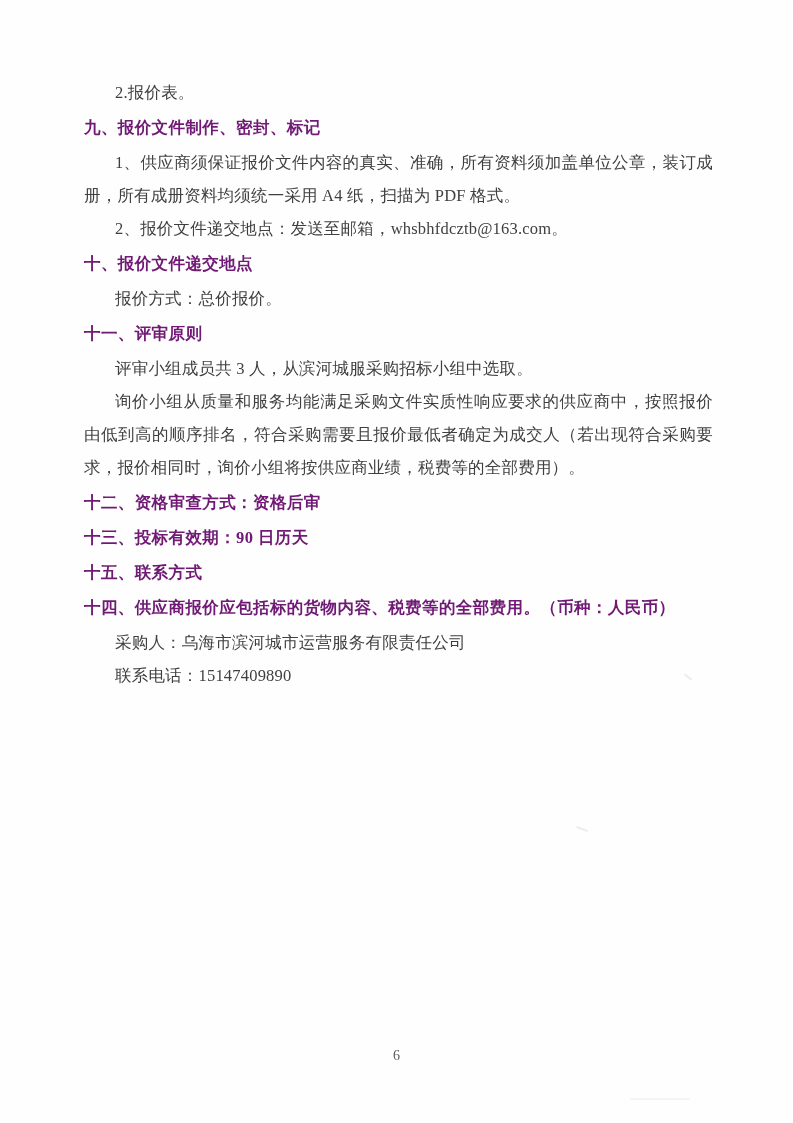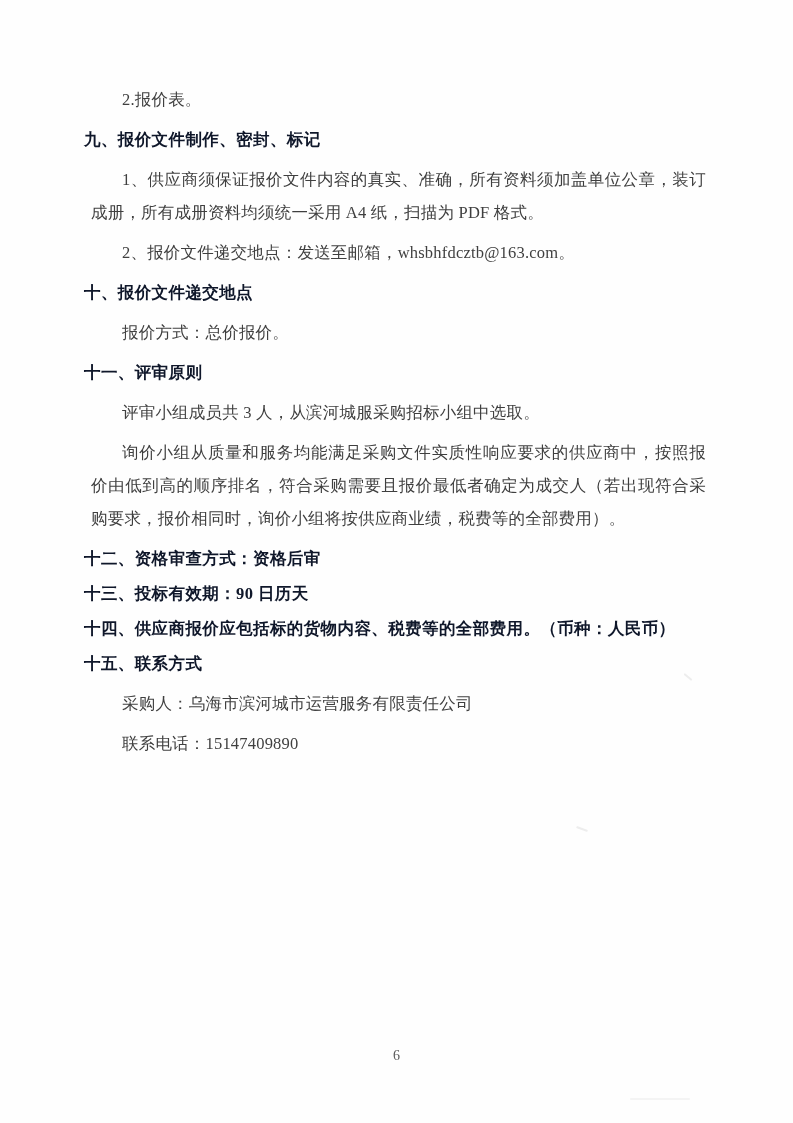--- a/index.html
+++ b/index.html
@@ -16,34 +16,34 @@
     font-family: "Liberation Serif", "DejaVu Serif", serif;
     color: #3d3d3d;
   }
   .content {
     position: absolute;
     left: 84px;
     right: 80px;
     top: 76px;
   }
   .para {
-    margin: 7px;
+    margin: 0;
     font-size: 16.5px;
     line-height: 33px;
     text-align: justify;
     text-indent: 31px;
     color: #3f3f3f;
     letter-spacing: 0.2px;
   }
   .heading {
     margin: 2px 0;
     font-size: 16.5px;
     line-height: 33px;
     font-weight: 700;
-    color: #0f172a;
+    color: #701a75;
     letter-spacing: 0.4px;
   }
   .underlined-value {
     text-decoration: underline;
     text-underline-offset: 3px;
   }
   .page-footer {
     position: absolute;
     left: 0;
     right: 0;
@@ -87,23 +87,23 @@
 
     <p class="para">评审小组成员共 3 人，从滨河城服采购招标小组中选取。</p>
 
 
     <p class="para">询价小组从质量和服务均能满足采购文件实质性响应要求的供应商中，按照报价由低到高的顺序排名，符合采购需要且报价最低者确定为成交人（若出现符合采购要求，报价相同时，询价小组将按供应商业绩，税费等的全部费用）。</p>
 
     <div class="heading">十二、资格审查方式：资格后审</div>
 
     <div class="heading">十三、投标有效期：90 日历天</div>
 
+    <div class="heading">十五、联系方式</div>
+
     <div class="heading">十四、供应商报价应包括标的货物内容、税费等的全部费用。（币种：人民币）</div>
-
-    <div class="heading">十五、联系方式</div>
 
     <p class="para">采购人：乌海市滨河城市运营服务有限责任公司</p>
 
 
     <p class="para">联系电话：15147409890</p>
 
 
   </div>
 
   <div class="page-footer">6</div>

